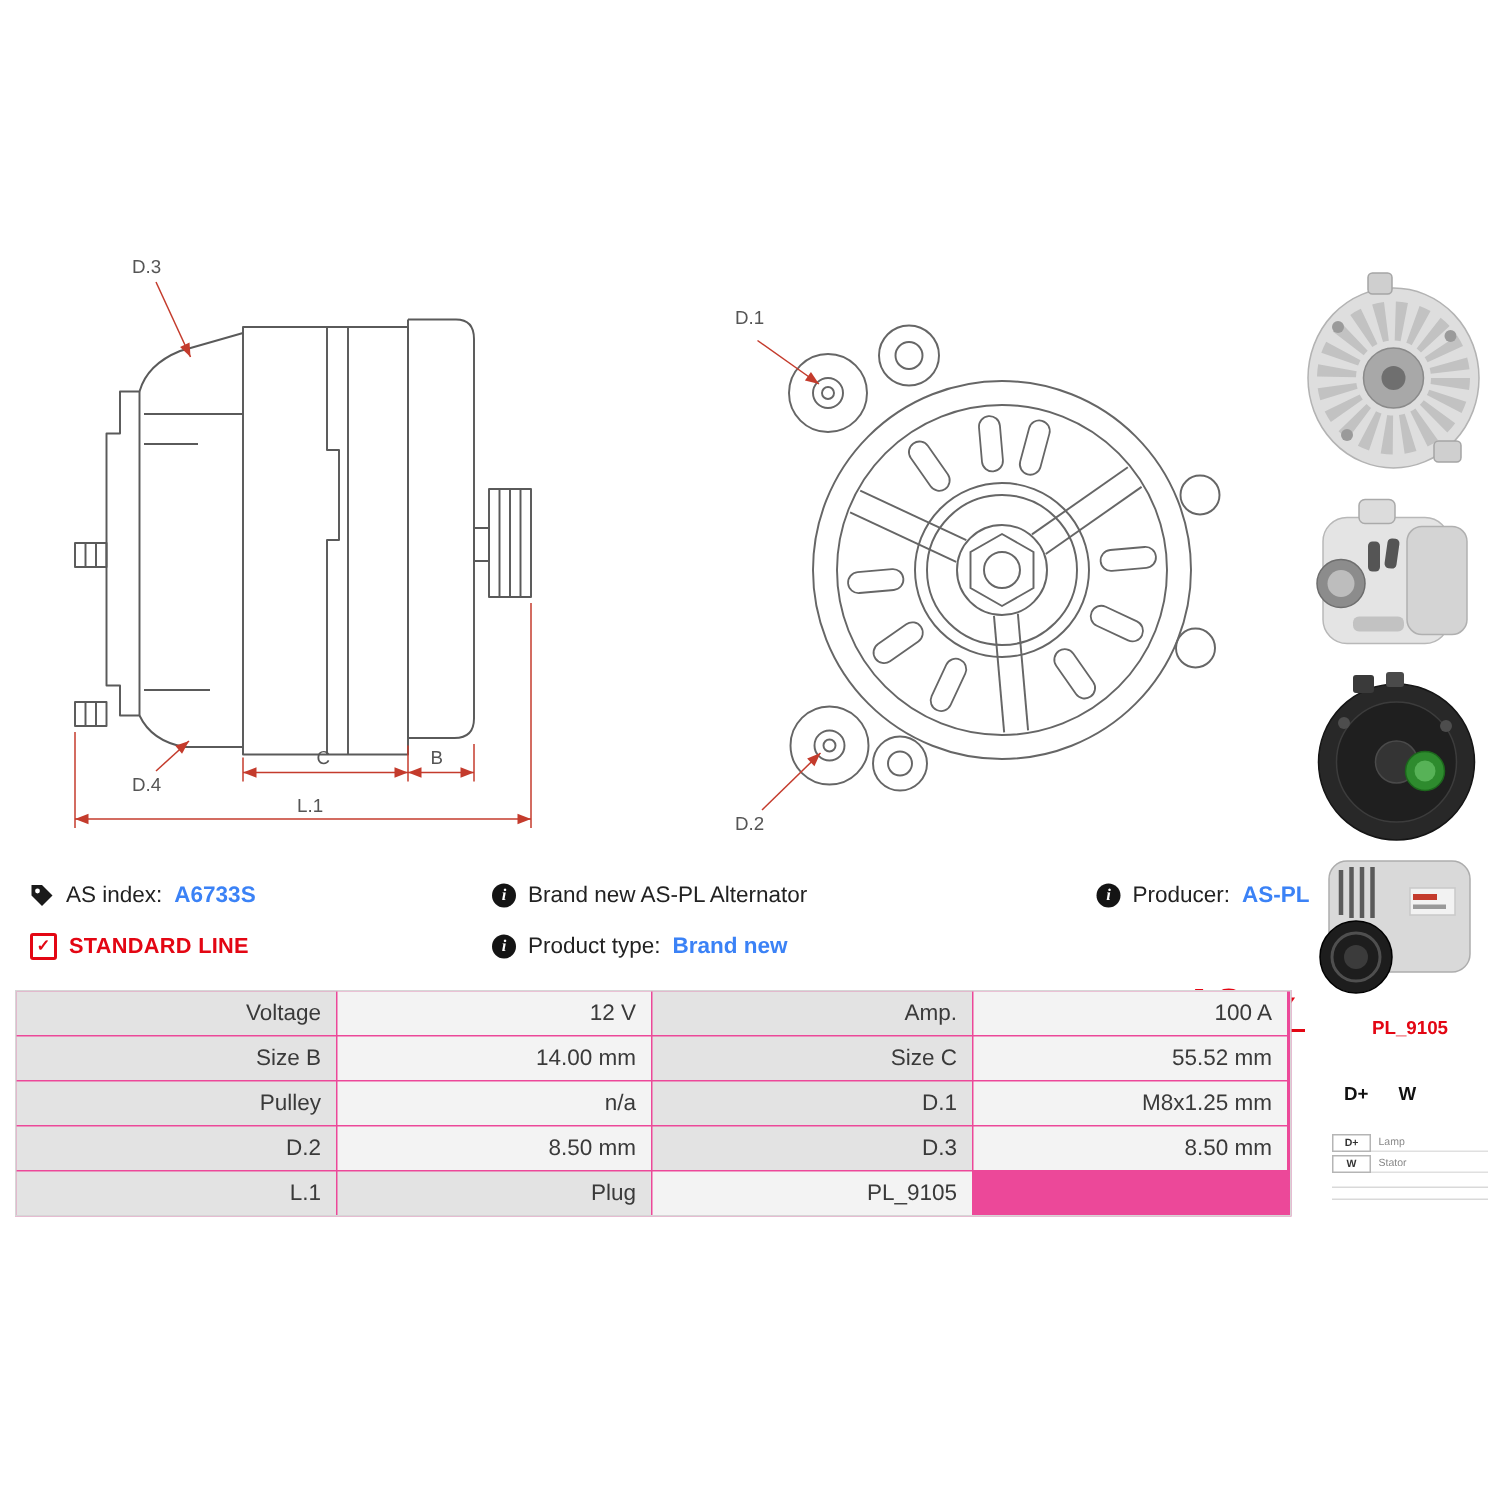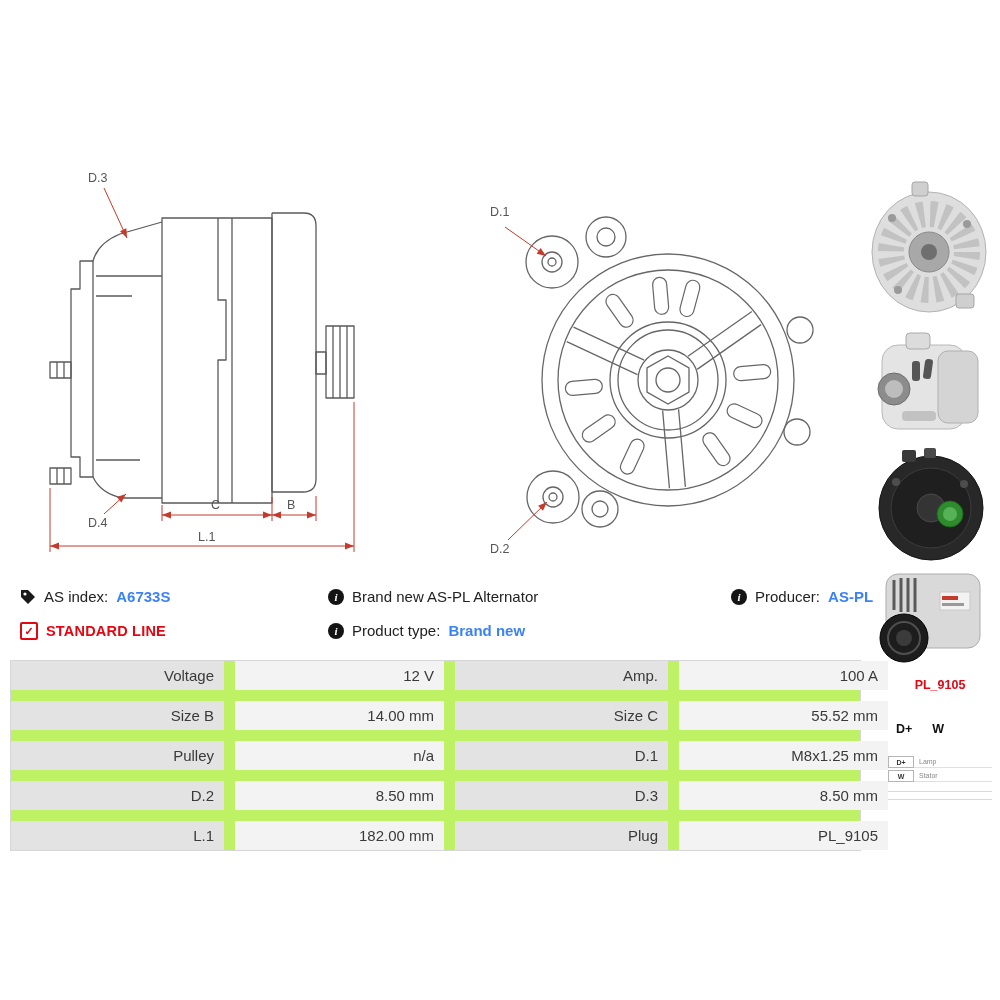--- a/index.html
+++ b/index.html
@@ -23,22 +23,22 @@
   .logo-top{display:flex;align-items:flex-end;gap:4px;}
   .logo-as{color:#e30613;font-style:italic;font-weight:bold;font-size:30px;line-height:.85;}
   .logo-stripes{display:flex;flex-direction:column;gap:2px;padding-bottom:3px;}
   .logo-stripes i{display:block;width:30px;height:4px;background:#e30613;transform:skewX(-35deg);}
   .logo-stripes i:nth-child(2){width:24px;}
   .logo-stripes i:nth-child(3){width:18px;}
   .logo-rule{height:2px;background:#e30613;margin:2px 0 1px 0;width:84px;}
   .logo-tagline{font-size:6.5px;color:#999;letter-spacing:.2px;}
 
   
-  .spec-table{left:10px;top:660px;width:849px;border:1px solid #d6d6d6;background:#bef264;
-    display:grid;grid-template-columns:213px 209px 213px 209px;grid-auto-rows:29px;gap:11px;}
+  .spec-table{left:10px;top:660px;width:849px;border:1px solid #d6d6d6;background:#ec4899;
+    display:grid;grid-template-columns:213px 209px 213px 209px;grid-auto-rows:29px;gap:1px;}
   .spec-cell{display:flex;align-items:center;justify-content:flex-end;padding-right:10px;
     font-size:15px;color:#3a3a3a;}
   .spec-cell.lab{background:#e3e3e3;}
   .spec-cell.val{background:#f3f3f3;}
 
   
   .plug-code{left:888px;top:678px;width:104px;text-align:center;color:#e30613;
     font-weight:bold;font-size:12.5px;}
   .terminals{left:896px;top:722px;display:flex;gap:20px;font-weight:bold;font-size:12.5px;color:#111;}
   .legend{left:888px;top:756px;width:104px;}
@@ -297,16 +297,15 @@
   <div class="spec-cell val">n/a</div>
   <div class="spec-cell lab">D.1</div>
   <div class="spec-cell val">M8x1.25 mm</div>
 
   <div class="spec-cell lab">D.2</div>
   <div class="spec-cell val">8.50 mm</div>
   <div class="spec-cell lab">D.3</div>
   <div class="spec-cell val">8.50 mm</div>
 
   <div class="spec-cell lab">L.1</div>
-  <div class="spec-cell val">182.00 mm</div>
   <div class="spec-cell lab">Plug</div>
   <div class="spec-cell val">PL_9105</div>
 </div>
 
 </body></html>

